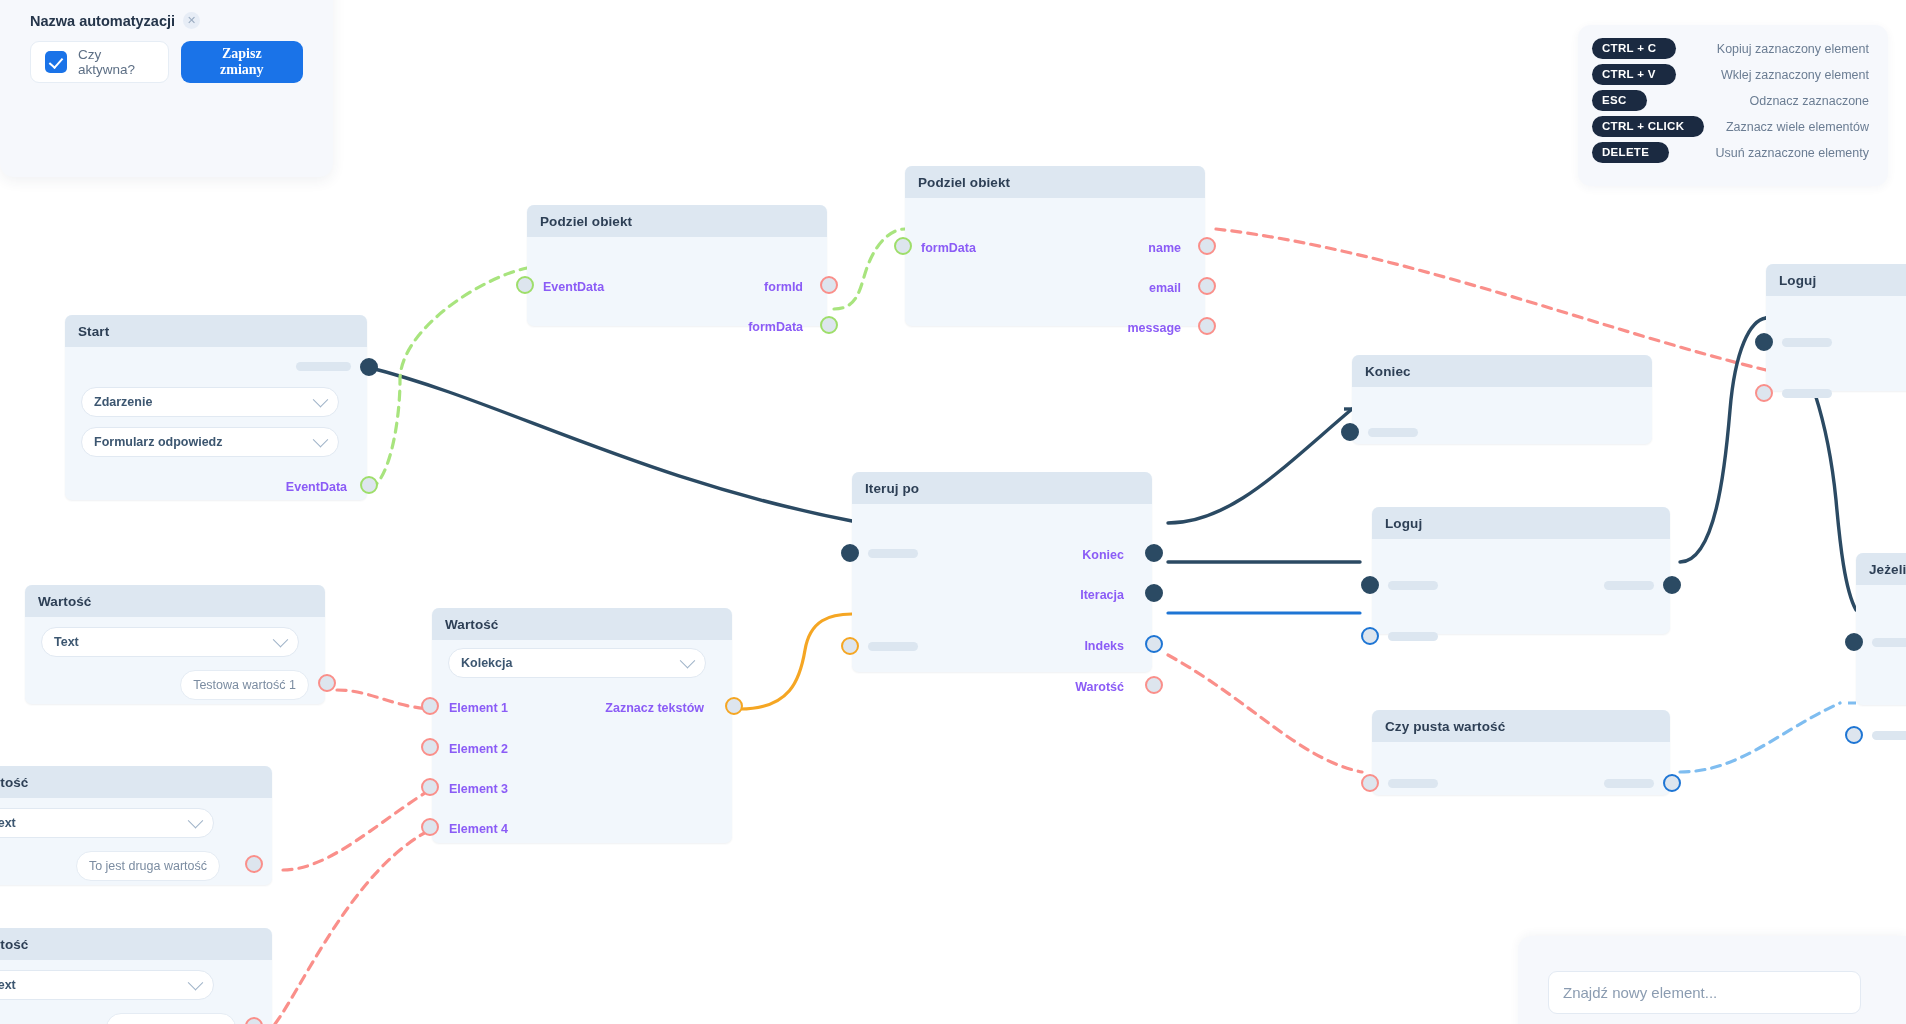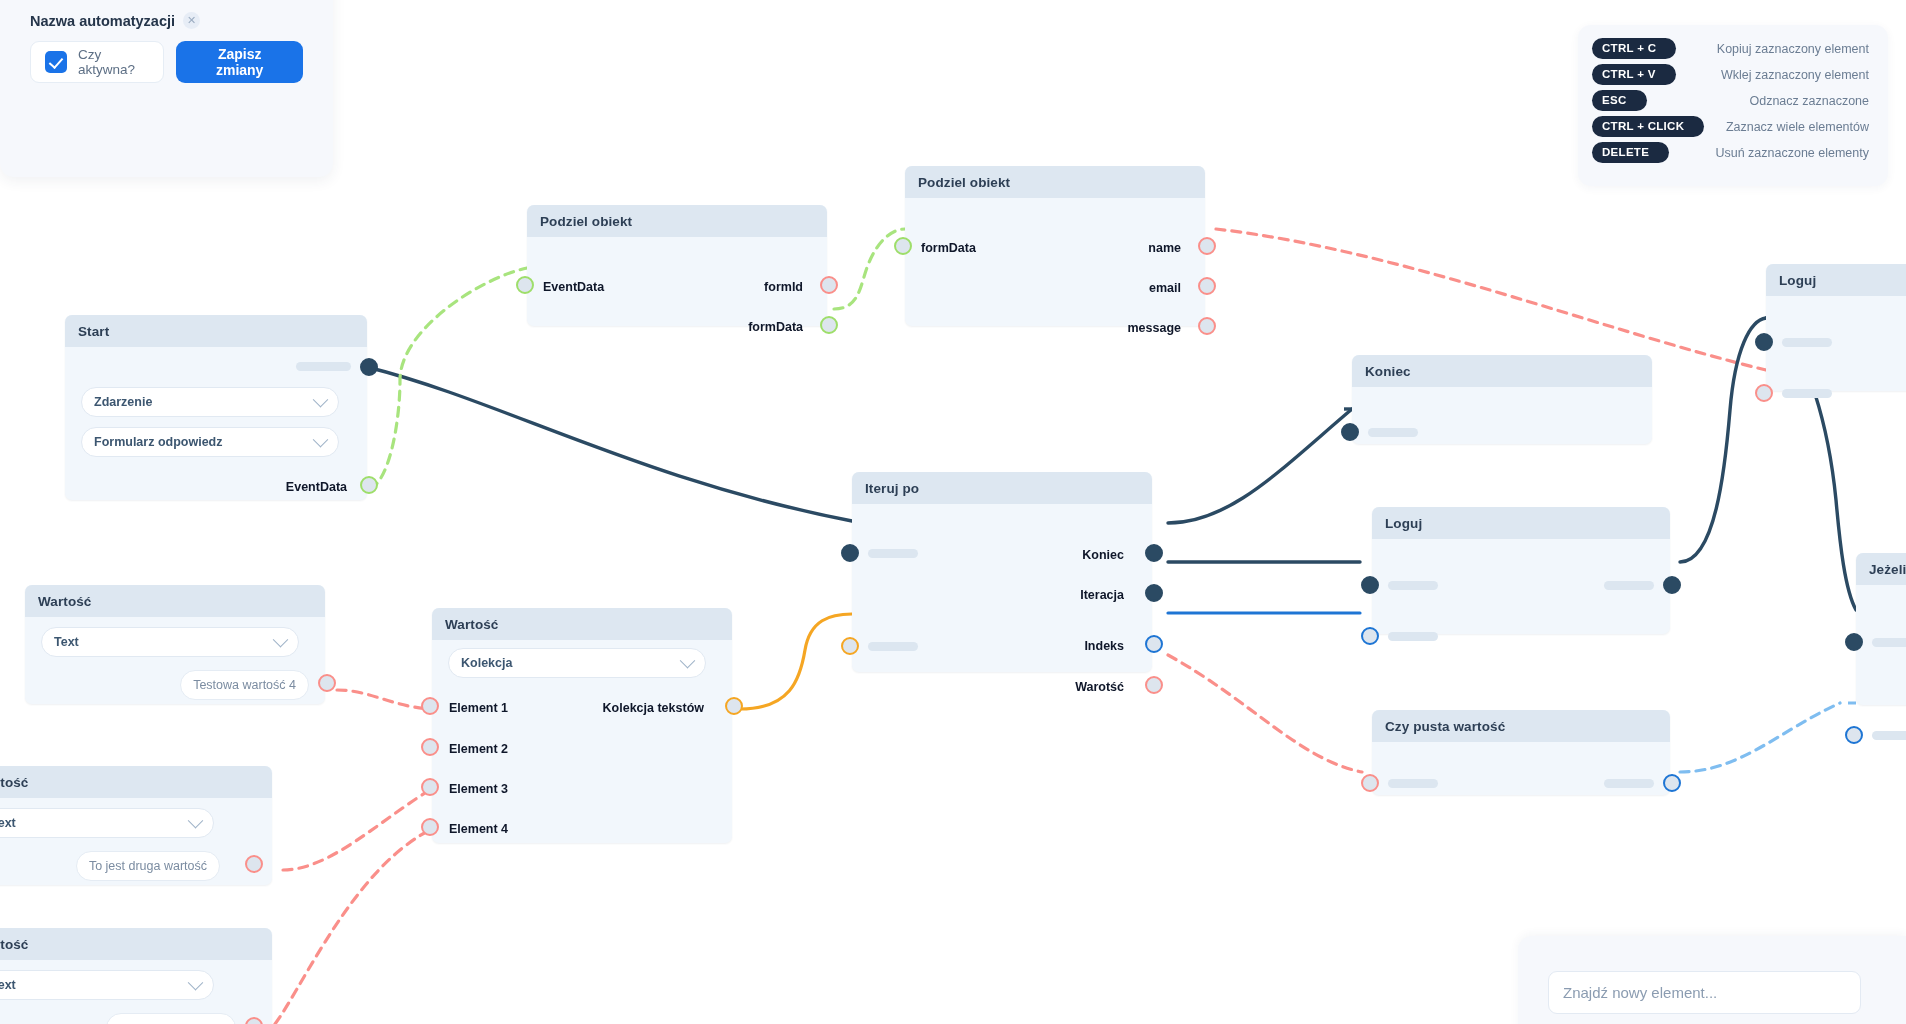--- a/index.html
+++ b/index.html
@@ -51,21 +51,21 @@
   .port.filled { background: #2b4a63; border-color: #2b4a63; }
   .port.green  { border-color: #9ede6a; }
   .port.red    { border-color: #fa8f8a; }
   .port.blue   { border-color: #1e75d4; }
   .port.orange { border-color: #f5a623; }
 
   .port-label {
     position: absolute;
     font-size: 12.5px;
     font-weight: bold;
-    color: #0f172a;
+    color: #8b5cf6;
     white-space: nowrap;
   }
   .port-label.right { text-align: right; }
 
   
   .bar {
     position: absolute;
     height: 9px;
     border-radius: 5px;
     background: #dce6f0;
@@ -153,21 +153,21 @@
     left: 7px; top: 3.5px; width: 6px; height: 11px;
     border-right: 2.6px solid #fff; border-bottom: 2.6px solid #fff;
     transform: rotate(42deg);
   }
   .cbx-label { font-size: 13.5px; color: #5d6f85; }
   #save-btn {
     background: #1a73e8; color: #fff;
     border: none; border-radius: 9px;
     height: 42px; padding: 0 21px;
     font-size: 14px; font-weight: bold;
-    font-family: Liberation Sans, sans-serif;
+    font-family: Liberation Serif, serif;
     cursor: pointer;
   }
 
   
   #shortcuts {
     position: absolute;
     right: 18px; top: 25px;
     width: 310px;
     background: #f6f8fc;
     border-radius: 13px;
@@ -384,21 +384,21 @@
     </div>
   </div>
 
   <div class="node" style="left:25px; top:585px; width:300px; height:119px;">
     <div class="node-header">Wartość</div>
     <div class="node-body">
       <div class="nselect" style="left:16px; top:10px; width:258px;">
         <span>Text</span>
         <span class="chev"></span>
       </div>
-      <div class="vpill" style="right:16px; top:53px;">Testowa wartość 4</div>
+      <div class="vpill" style="right:16px; top:53px;">Testowa wartość 1</div>
       <div class="port red" style="right:-11px; top:57px;"></div>
     </div>
   </div>
 
   <div class="node" style="left:432px; top:608px; width:300px; height:235px;">
     <div class="node-header">Wartość</div>
     <div class="node-body">
       <div class="nselect" style="left:16px; top:8px; width:258px;">
         <span>Kolekcja</span>
         <span class="chev"></span>
@@ -409,21 +409,21 @@
 
       <div class="port red" style="left:-11px; top:98px;"></div>
       <div class="port-label" style="left:17px; top:102px;">Element 2</div>
 
       <div class="port red" style="left:-11px; top:138px;"></div>
       <div class="port-label" style="left:17px; top:142px;">Element 3</div>
 
       <div class="port red" style="left:-11px; top:178px;"></div>
       <div class="port-label" style="left:17px; top:182px;">Element 4</div>
 
-      <div class="port-label right" style="right:28px; top:61px;">Kolekcja tekstów</div>
+      <div class="port-label right" style="right:28px; top:61px;">Zaznacz tekstów</div>
       <div class="port orange" style="right:-11px; top:57px;"></div>
     </div>
   </div>
 
   <div class="node" style="left:-38px; top:766px; width:310px; height:119px;">
     <div class="node-header">Wartość</div>
     <div class="node-body">
       <div class="nselect" style="left:16px; top:10px; width:236px;">
         <span>Text</span>
         <span class="chev"></span>

